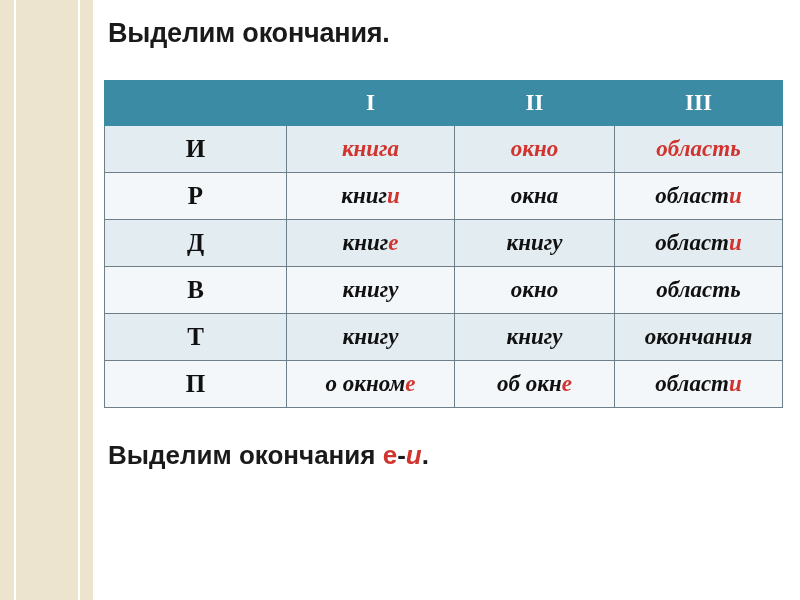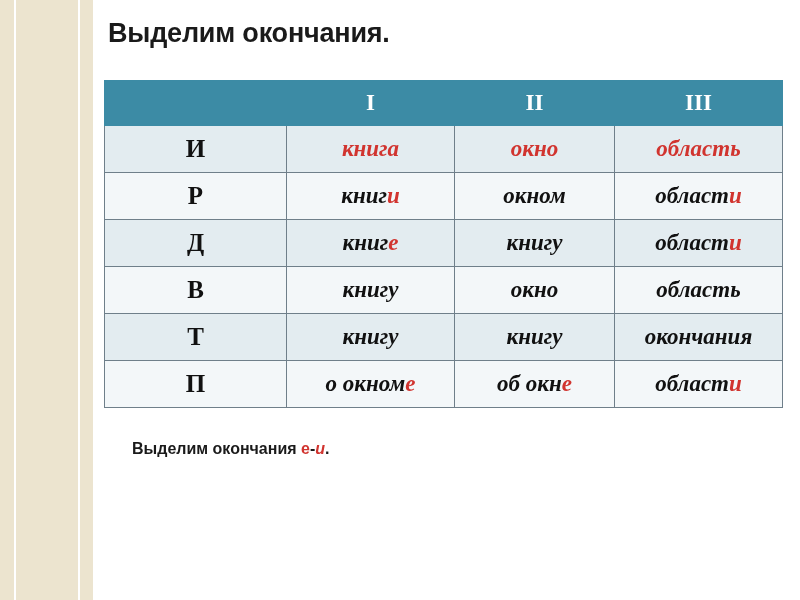--- a/index.html
+++ b/index.html
@@ -108,25 +108,24 @@
   .ending {
     color: #d1342f;
   }
   .nom-word {
     color: #d1342f;
   }
   .footer-note {
     position: absolute;
     left: 12px;
     top: 440px;
-    font-size: 16px;
+    font-size: 26px;
     font-weight: bold;
     color: #1a1a1a;
     font-family: "Liberation Sans", sans-serif;
-    margin-left: 24px;
   }
   .footer-note .hl-e {
     color: #d1342f;
     font-weight: bold;
   }
   .footer-note .hl-i {
     color: #d1342f;
     font-weight: bold;
     font-style: italic;
   }
@@ -164,21 +163,21 @@
     <tbody id="tbody">
         <tr class="odd">
           <td class="case-label">И</td>
           <td><span class="nom-word">книга</span></td>
           <td><span class="nom-word">окно</span></td>
           <td><span class="nom-word">область</span></td>
         </tr>
         <tr class="even">
           <td class="case-label">Р</td>
           <td><span>книг</span><span class="ending">и</span></td>
-          <td><span>окном</span></td>
+          <td><span>окна</span></td>
           <td><span>област</span><span class="ending">и</span></td>
         </tr>
         <tr class="odd">
           <td class="case-label">Д</td>
           <td><span>книг</span><span class="ending">е</span></td>
           <td><span>книгу</span></td>
           <td><span>област</span><span class="ending">и</span></td>
         </tr>
         <tr class="even">
           <td class="case-label">В</td>

